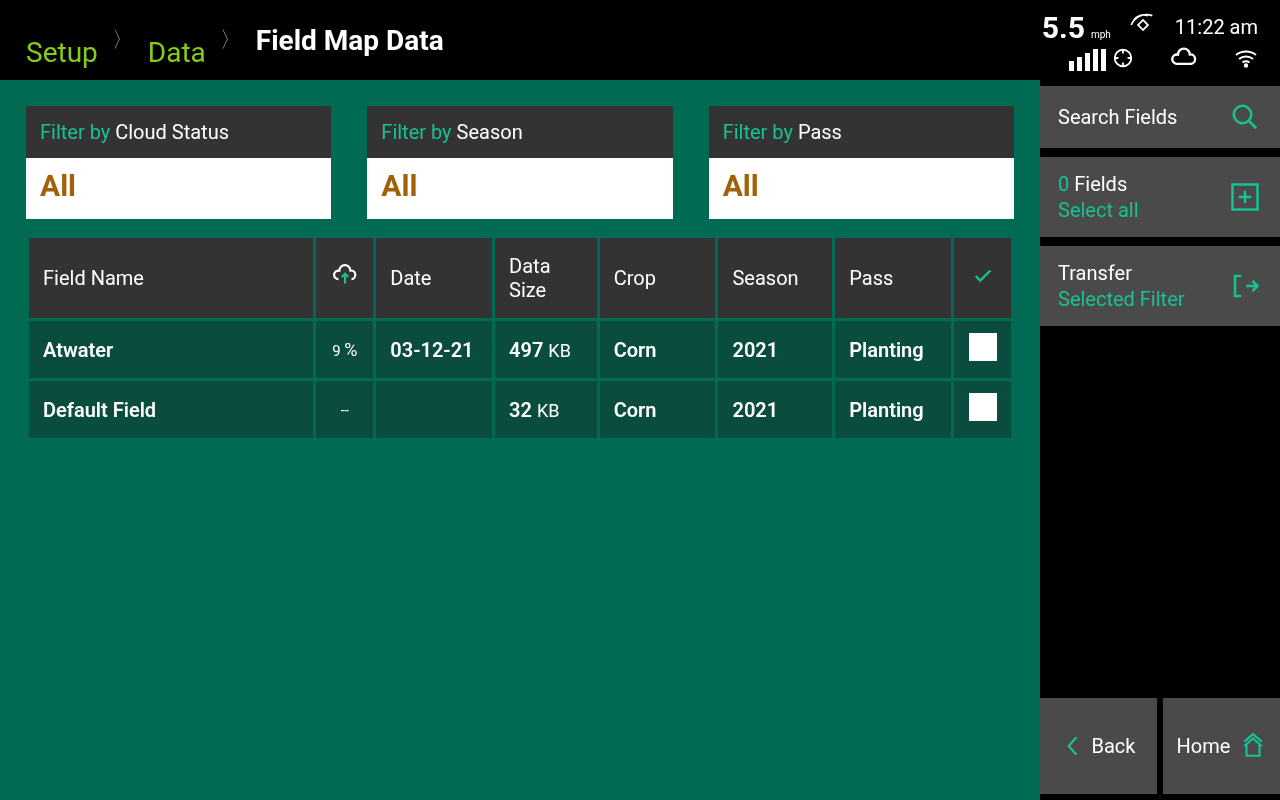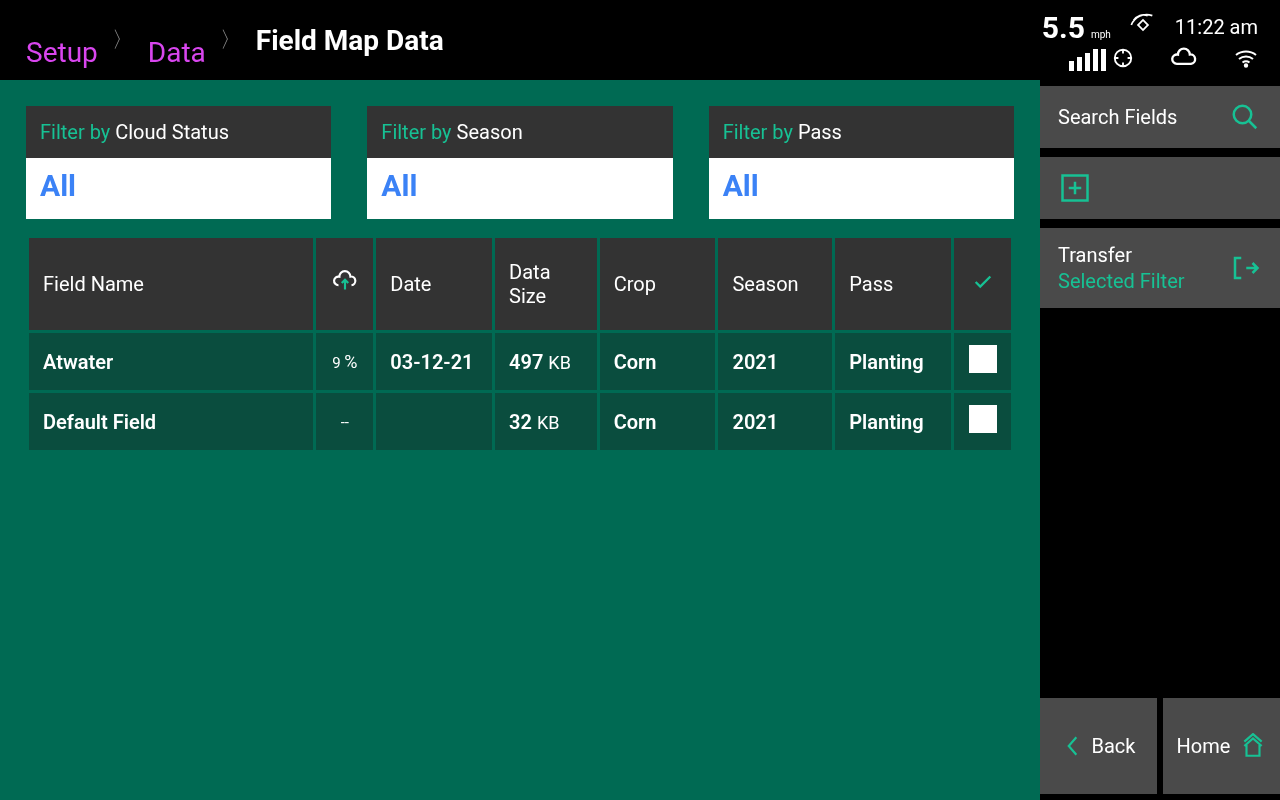--- a/index.html
+++ b/index.html
@@ -15,21 +15,21 @@
   .topbar {
     position: absolute; top: 0; left: 0; right: 0; height: 80px;
     background: #000;
     display: flex; align-items: center;
   }
   .breadcrumb {
     display: flex; align-items: center; gap: 14px;
     font-size: 28px; font-weight: 400; padding-left: 26px;
     height: 100%;
   }
-  .breadcrumb .crumb { color: #d946ef; cursor: pointer; margin-top: 24px; }
+  .breadcrumb .crumb { color: #84cc16; cursor: pointer; margin-top: 24px; }
   .breadcrumb .sep { color: #888; font-size: 22px; }
   .breadcrumb .current { color: #fff; font-weight: 700; }
   .status-right {
     margin-left: auto; height: 100%; color: #fff;
     display: flex; flex-direction: column; justify-content: center;
     padding: 6px 22px 4px 0; min-width: 240px;
   }
   .status-row1 { display: flex; align-items: center; gap: 18px; justify-content: flex-end; }
   .status-row2 { display: flex; align-items: center; gap: 36px; justify-content: flex-end; margin-top: 2px;}
   .speed-box { display: flex; align-items: baseline; gap: 6px; margin-left: 44px; }
@@ -64,24 +64,24 @@
 
   
   .main {
     position:absolute; top:80px; left:0; right:240px; bottom:0;
     padding: 26px;
   }
   .filters { display:flex; gap:36px; margin-bottom:16px;}
   .filter-box { flex:1;}
   .filter-label { background:#333; padding:14px 14px; font-size:20px;}
   .filter-label .fl-pre { color:#17c194;}
-  .filter-value { background:#fff; color:#3b82f6; font-size:30px; font-weight:700; padding:10px 14px 16px;}
+  .filter-value { background:#fff; color:#a16207; font-size:30px; font-weight:700; padding:10px 14px 16px;}
   
   .tbl { width:100%; border-collapse:separate; border-spacing:3px 3px; background:transparent;}
-  .tbl th { background:#333; font-weight:400; font-size:20px; text-align:left; padding:22px 14px;}
+  .tbl th { background:#333; font-weight:400; font-size:20px; text-align:left; padding:16px 14px;}
   .tbl th.center-h, .tbl td.center-c { text-align:center;}
   .tbl td { background:#0a4d3e; font-size:20px; padding:12px 14px; font-weight:600;}
   .tbl td .unit { font-weight:400; font-size:18px;}
   .tbl td.sync-cell { text-align:center; font-size:15px; font-weight:400;}
   .checkbox { width:28px; height:28px; background:#fff; display:inline-block;}
   .col-name{width:280px}
   .col-sync{width:56px}
   .col-date{width:114px}
   .col-size{width:100px}
   .col-crop{width:114px}
@@ -149,20 +149,27 @@
   <div class="rp-item">
     <div class="txt">Search Fields</div>
     <div class="rp-icon">
       <svg width="30" height="30" viewBox="0 0 24 24" stroke-width="2">
           <circle cx="10" cy="10" r="7"></circle>
           <path d="M15 15l6 6"></path>
         </svg>
     </div>
   </div>
   <div class="rp-item">
+    <div class="txt">
+      <div>
+        <span class="accent">0</span>
+        <span>Fields</span>
+      </div>
+      <div class="accent">Select all</div>
+    </div>
     <div class="rp-icon">
       <svg width="30" height="30" viewBox="0 0 24 24" stroke-width="2">
           <rect x="2" y="2" width="20" height="20"></rect>
           <path d="M12 7v10M7 12h10"></path>
         </svg>
     </div>
   </div>
   <div class="rp-item">
     <div class="txt">
       <div>Transfer</div>

